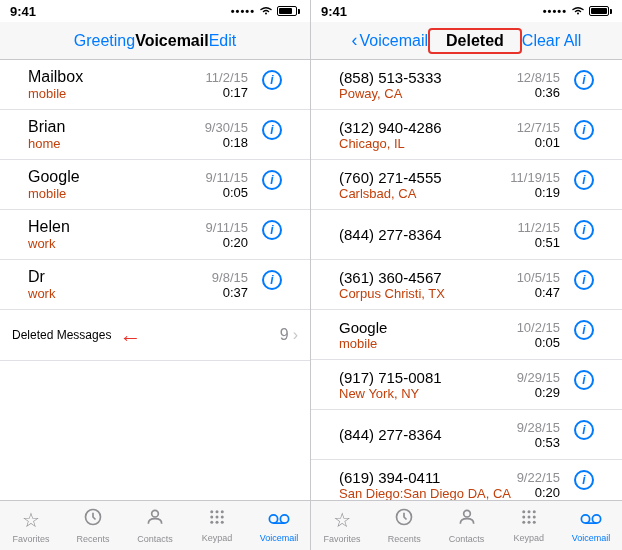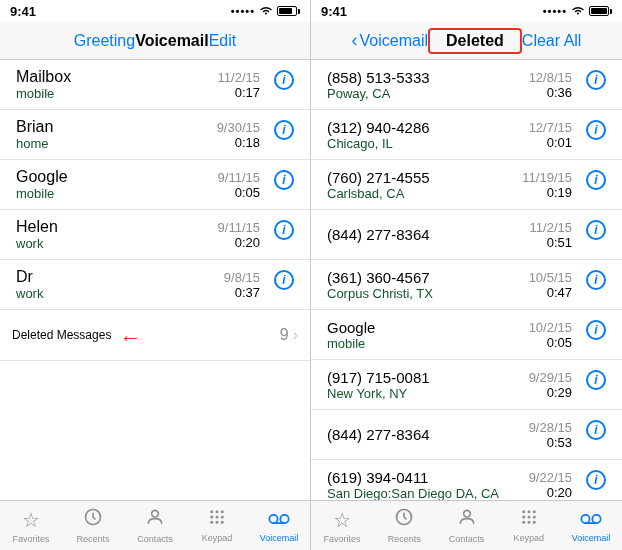--- a/index.html
+++ b/index.html
@@ -84,27 +84,27 @@
       padding: 2px 16px;
       border-radius: 4px;
     }
 
     
     .list { flex: 1; overflow-y: auto; background: #fff; }
     .list-item {
       display: flex;
       align-items: center;
       justify-content: space-between;
-      padding: 8px 16px;
+      padding: 8px 28px;
       border-bottom: 1px solid #e0e0e5;
       min-height: 50px;
     }
     .list-item-left { flex: 1; }
     .item-name { font-size: 16px; color: #000; font-weight: 400; }
-    .item-sub { font-size: 13px; color: #14532d; }
+    .item-sub { font-size: 13px; color: #c2410c; }
     .item-number { font-size: 15px; color: #000; font-weight: 400; }
     .item-right {
       display: flex;
       align-items: flex-start;
       gap: 14px;
     }
     .item-date-col {
       text-align: right;
       display: flex;
       flex-direction: column;

